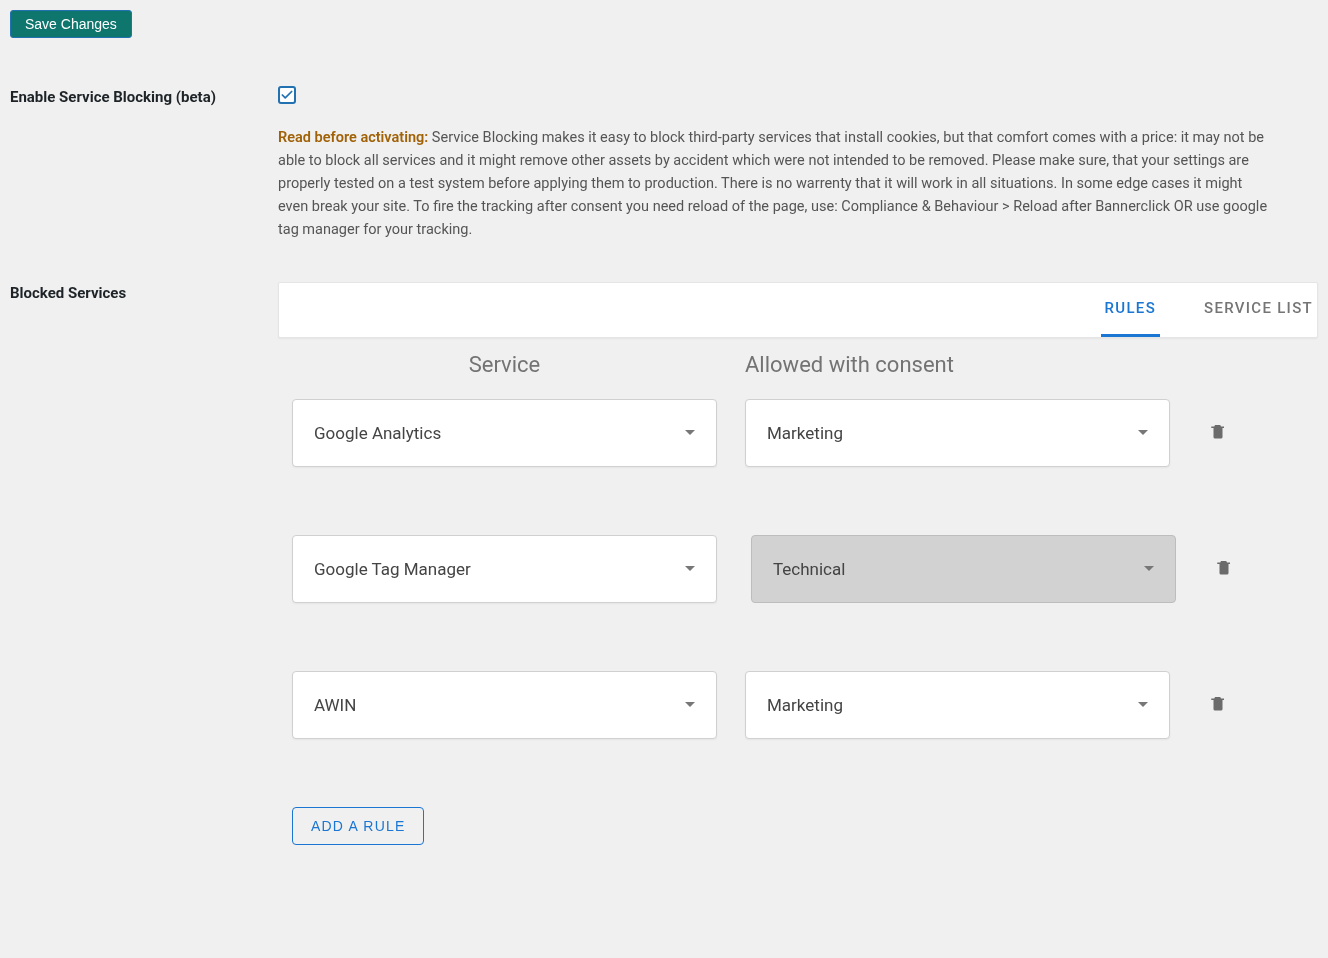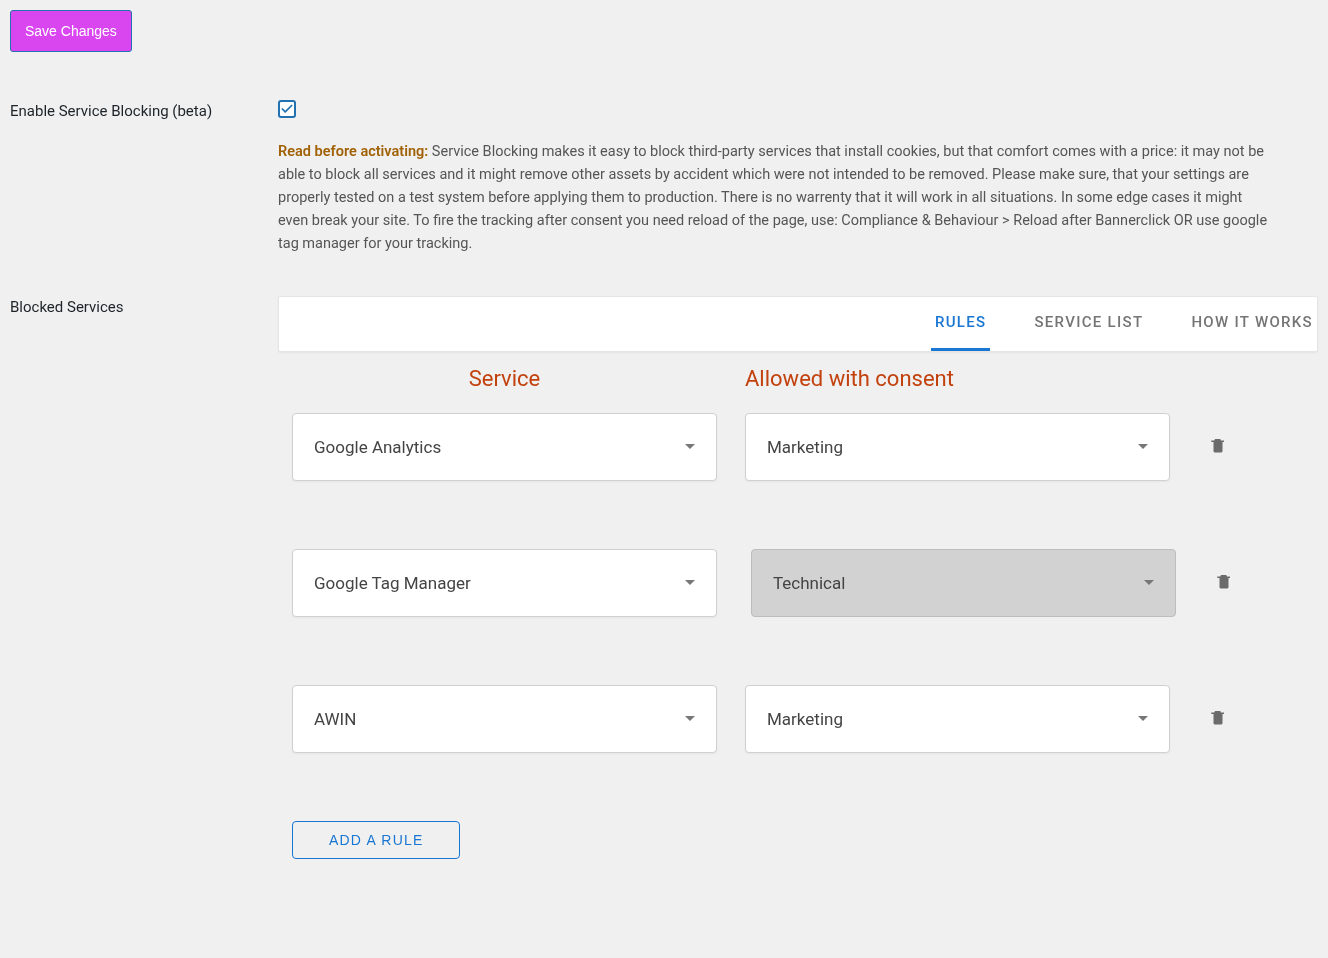--- a/index.html
+++ b/index.html
@@ -4,36 +4,36 @@
 <style>
 * { box-sizing: border-box; margin: 0; padding: 0; }
 body {
   font-family: -apple-system, BlinkMacSystemFont, "Segoe UI", Roboto, Arial, sans-serif;
   background: #f0f0f1;
   color: #3c434a;
   font-size: 14px;
 }
 .page { padding: 10px; }
 .save-btn {
-  background: #d946ef;
+  background: #0f766e;
   color: #fff;
   border: 1px solid #2271b1;
-  padding: 12px 14px;
+  padding: 5px 14px;
   font-size: 14px;
   border-radius: 3px;
   cursor: pointer;
 }
 .form-row {
   display: flex;
   margin-top: 48px;
 }
 .form-label {
   width: 268px;
   flex-shrink: 0;
-  font-weight: 400;
+  font-weight: 700;
   color: #1d2327;
   font-size: 15px;
   padding-top: 2px;
 }
 .form-content { flex: 1; }
 .checkbox-wrap {
   width: 18px;
   height: 18px;
   border: 2px solid #2271b1;
   border-radius: 3px;
@@ -80,21 +80,21 @@
 .rules-area { margin-top: 14px; }
 .rules-header {
   display: flex;
   padding: 0 14px 22px 14px;
 }
 .rh-col1 { width: 425px; text-align: center; }
 .rh-col2 { width: 425px; text-align: left; }
 .rules-header span {
   font-size: 22px;
   font-weight: 400;
-  color: #c2410c;
+  color: #737373;
 }
 .rule-row {
   display: flex;
   align-items: center;
   gap: 28px;
   padding: 0 14px;
   margin-bottom: 68px;
 }
 .selectbox {
   width: 425px;
@@ -119,21 +119,21 @@
   cursor: pointer;
 }
 .trash-wrap { display: flex; align-items: center; justify-content: center; width: 40px; }
 .add-rule {
   border: 1px solid #1976d2;
   color: #1976d2;
   background: transparent;
   border-radius: 4px;
   font-size: 14px;
   letter-spacing: 1.2px;
-  padding: 10px 36px;
+  padding: 10px 18px;
   cursor: pointer;
   font-weight: 500;
   margin-left: 14px;
 }
 </style>
 </head>
 <body>
 
 <div class="page">
   <button class="save-btn">Save Changes</button>
@@ -152,21 +152,20 @@
     </div>
   </div>
 
   <div class="form-row" style="margin-top:40px;">
     <div class="form-label">Blocked Services</div>
     <div class="form-content">
 
       <div class="tabs-card">
         <div class="tab active">RULES</div>
         <div class="tab">SERVICE LIST</div>
-        <div class="tab">HOW IT WORKS</div>
       </div>
 
       <div class="rules-area">
         <div class="rules-header">
           <div class="rh-col1"><span>Service</span></div>
           <div style="width:28px"></div>
           <div class="rh-col2"><span>Allowed with consent</span></div>
         </div>
 
         <div id="rules-body">

